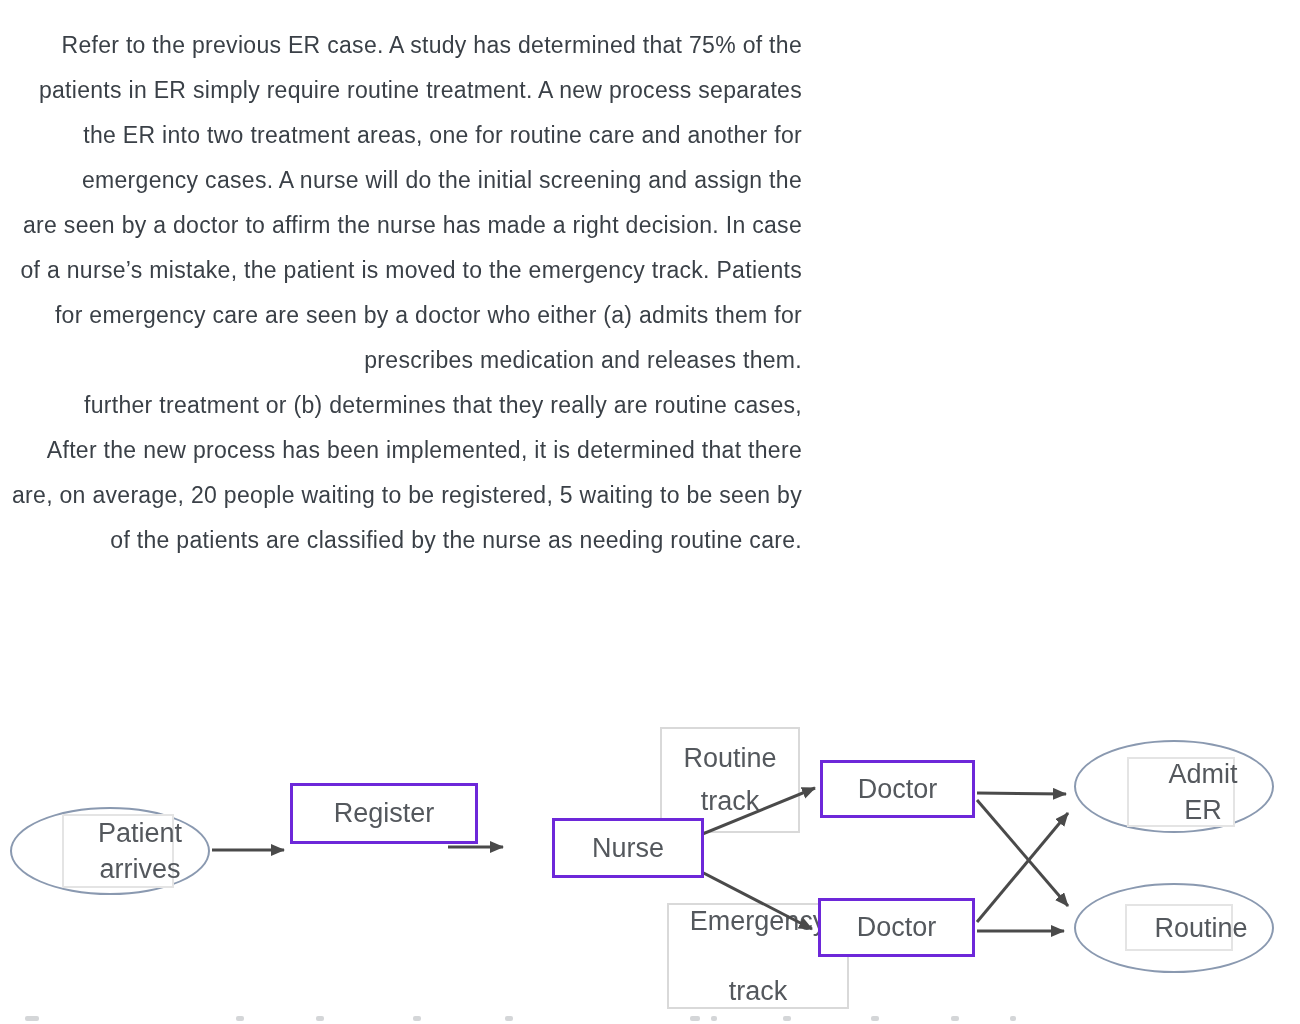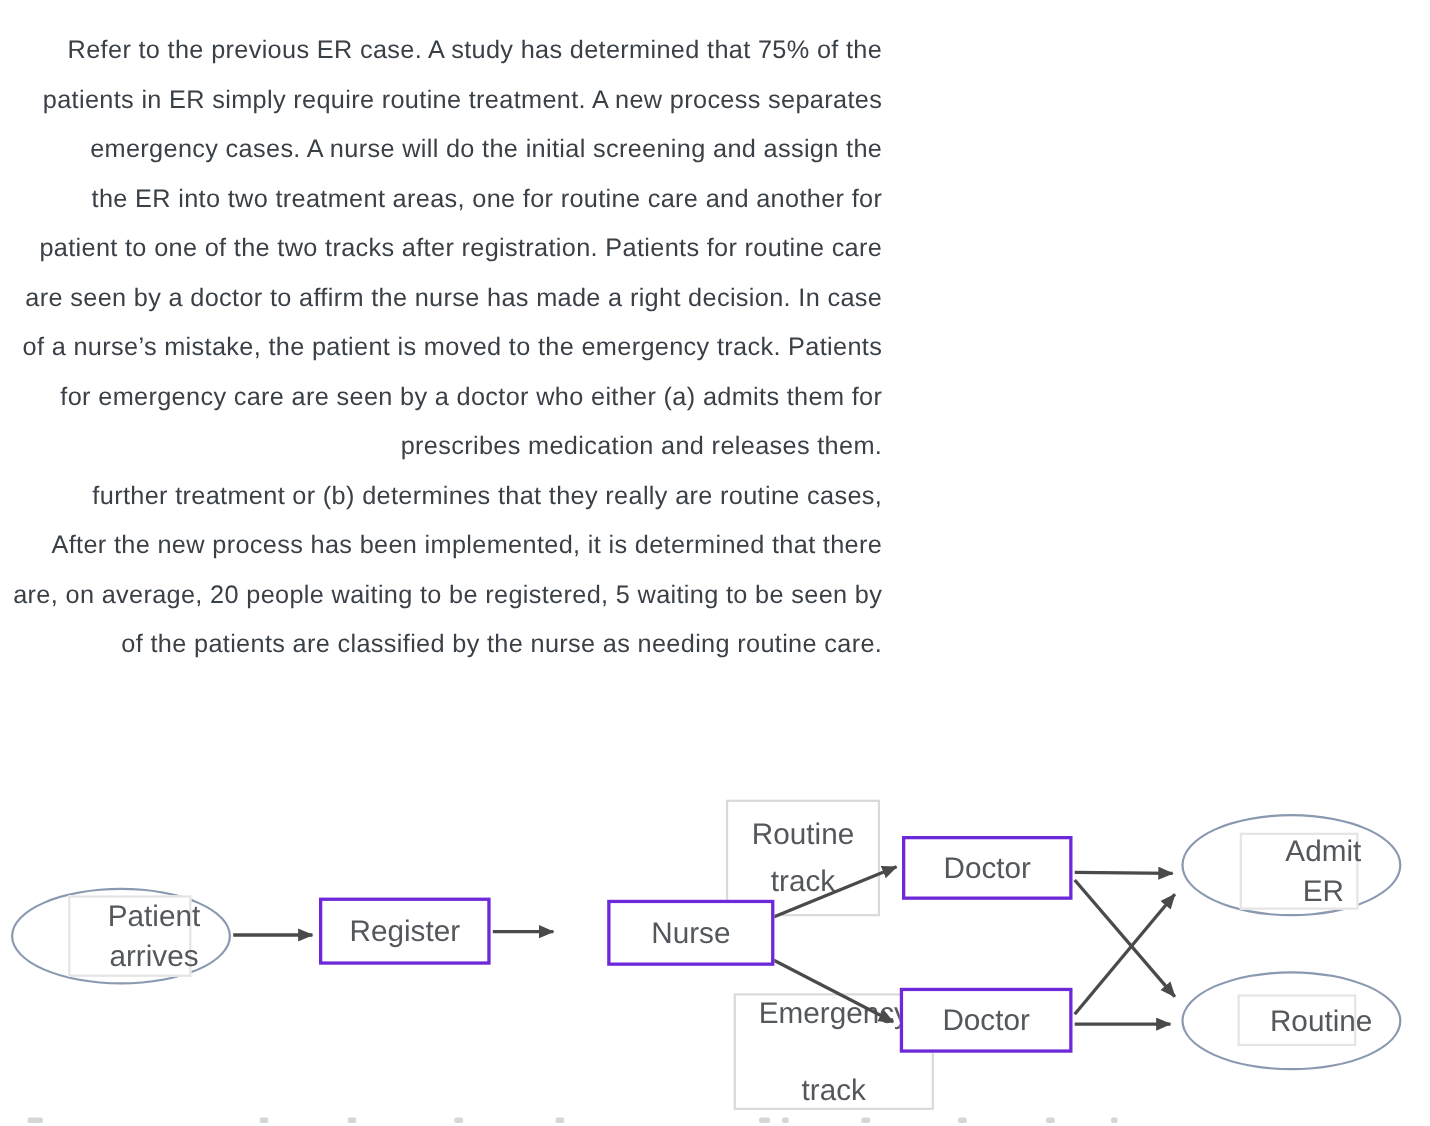--- a/index.html
+++ b/index.html
@@ -40,23 +40,22 @@
   }
 </style>
 </head>
 <body>
 
 <div id="app">
 
   <div class="text-block">
     <div class="text-line">Refer to the previous ER case. A study has determined that 75% of the</div>
     <div class="text-line">patients in ER simply require routine treatment. A new process separates</div>
+    <div class="text-line">the ER into two treatment areas, one for routine care and another for</div>
     <div class="text-line">emergency cases. A nurse will do the initial screening and assign the</div>
-    <div class="text-line">the ER into two treatment areas, one for routine care and another for</div>
-    <div class="text-line">patient to one of the two tracks after registration. Patients for routine care</div>
     <div class="text-line">are seen by a doctor to affirm the nurse has made a right decision. In case</div>
     <div class="text-line">of a nurse’s mistake, the patient is moved to the emergency track. Patients</div>
     <div class="text-line">for emergency care are seen by a doctor who either (a) admits them for</div>
     <div class="text-line">prescribes medication and releases them.</div>
     <div class="text-line">further treatment or (b) determines that they really are routine cases,</div>
     <div class="text-line">After the new process has been implemented, it is determined that there</div>
     <div class="text-line">are, on average, 20 people waiting to be registered, 5 waiting to be seen by</div>
     <div class="text-line">of the patients are classified by the nurse as needing routine care.</div>
   </div>
 
@@ -78,21 +77,21 @@
     <line x1="212" y1="850" x2="284" y2="850" marker-end="url(#ah)"></line>
     <line x1="448" y1="847" x2="503" y2="847" marker-end="url(#ah)"></line>
     <line x1="661" y1="851" x2="815" y2="788" marker-end="url(#ah)"></line>
     <line x1="661" y1="851" x2="812" y2="929" marker-end="url(#ah)"></line>
     <line x1="977" y1="793" x2="1066" y2="794" marker-end="url(#ah)"></line>
     <line x1="977" y1="800" x2="1068" y2="906" marker-end="url(#ah)"></line>
     <line x1="977" y1="922" x2="1068" y2="813" marker-end="url(#ah)"></line>
     <line x1="977" y1="931" x2="1064" y2="931" marker-end="url(#ah)"></line>
   </svg>
 
-  <div class="node proc" style="left:290px; top:816px; width:156px; height:61px;">
+  <div class="node proc" style="left:290px; top:783px; width:188px; height:61px;">
     <span>Register</span>
   </div>
   <div class="node proc" style="left:508px; top:818px; width:152px; height:60px;margin-left:44px;">
     <span>Nurse</span>
   </div>
   <div class="node proc" style="left:820px; top:760px; width:155px; height:58px;">
     <span>Doctor</span>
   </div>
   <div class="node proc" style="left:818px; top:898px; width:157px; height:59px;">
     <span>Doctor</span>

